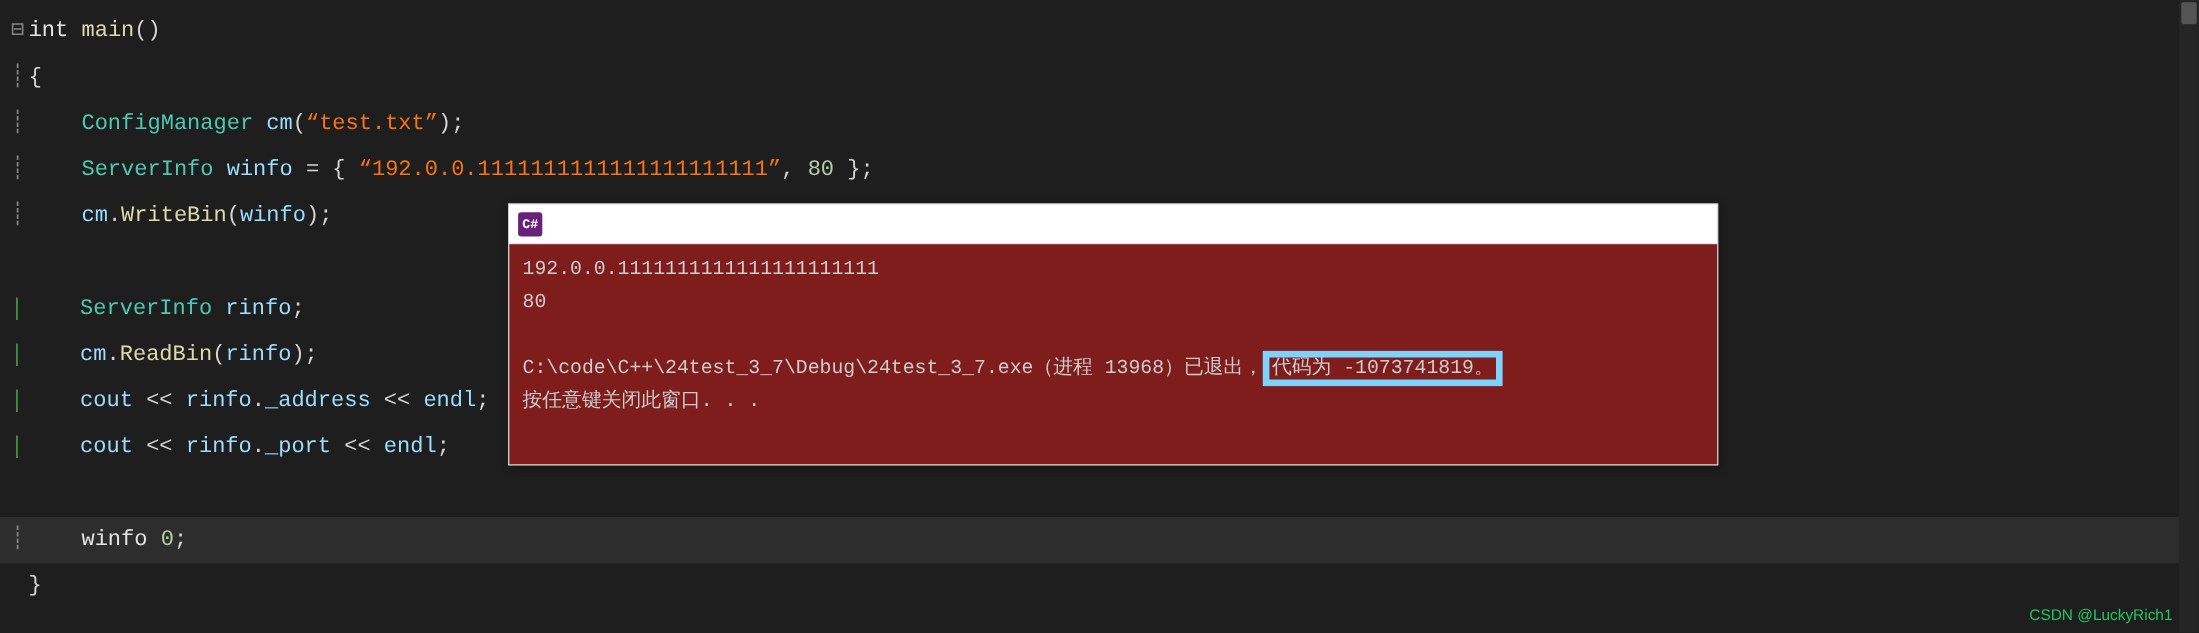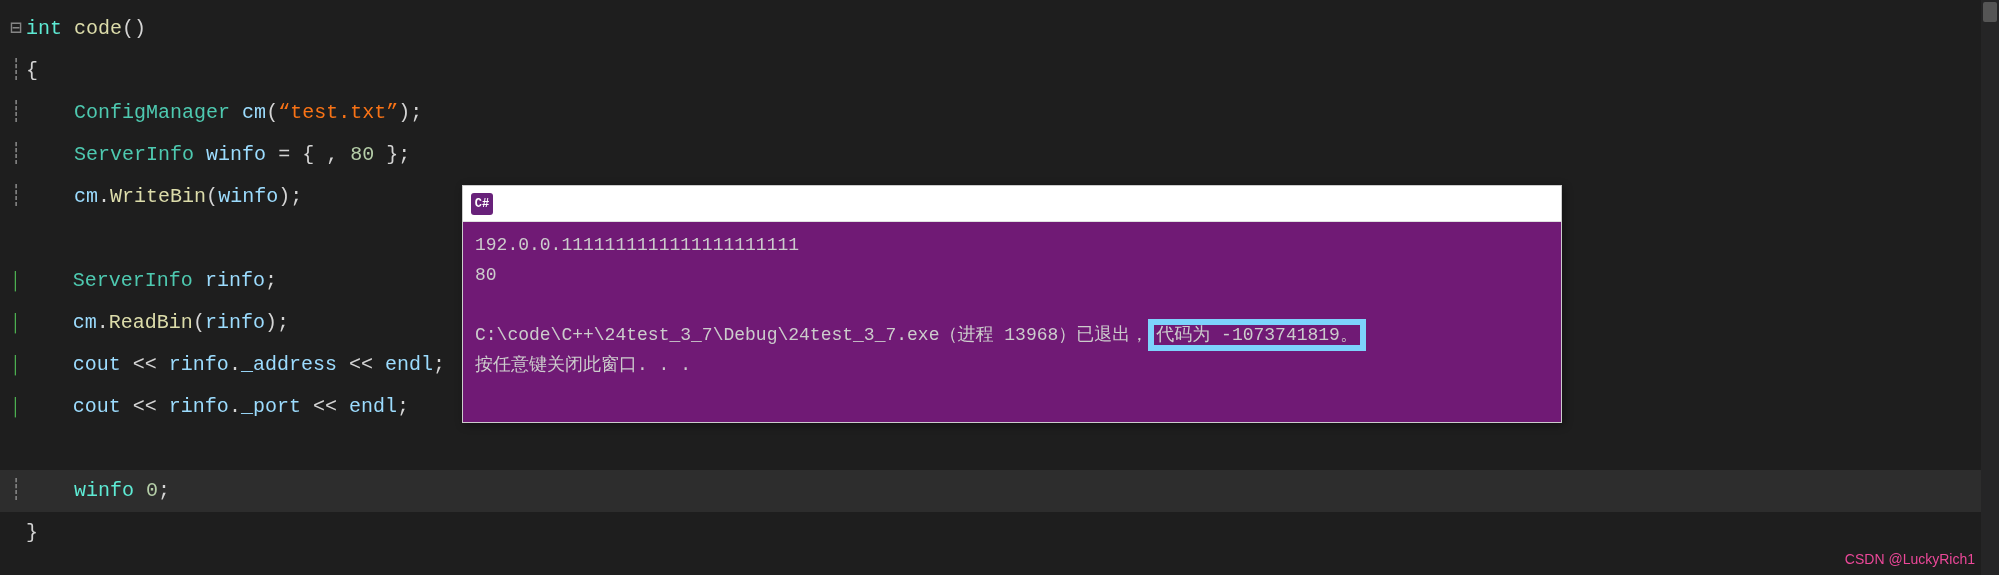--- a/index.html
+++ b/index.html
@@ -32,21 +32,21 @@
       padding-left: 10px;
       white-space: pre;
     }
 
     .collapse-icon {
       color: #858585;
       margin-right: 4px;
     }
 
     
-    .kw { color: #5eead4; text-align: center; } 
+    .kw { color: #e5e5e5; text-align: center; } 
     .fn { color: #dcdcaa; } 
     .str { color: #f97316; } 
     .num { color: #b5cea8; } 
     .plain { color: #d4d4d4; }
     .green-text { color: #4ec9b0; }
     .member { color: #9cdcfe; text-align: center; }
 
     
     .return-line {
       background: #2d2d2d;
@@ -110,21 +110,21 @@
       font-weight: bold;
     }
 
     .console-title {
       font-size: 16px;
       color: #333;
       font-family: 'Segoe UI', Arial, sans-serif;
     }
 
     .console-body {
-      background: #701a75;
+      background: #7f1d1d;
       color: #ccc;
       padding: 8px 12px;
       min-height: 200px;
       font-size: 18px;
       line-height: 30px;
     }
 
     .console-line {
       display: block;
       white-space: pre;
@@ -136,35 +136,35 @@
       border: 6px solid #7dd3fc;
       padding: 0 2px;
       color: #ccc;
     }
 
     
     .watermark {
       position: absolute;
       bottom: 8px;
       right: 24px;
-      color: #ec4899;
+      color: #22c55e;
       font-family: Arial, sans-serif;
       font-size: 14px;
     }
   </style>
 </head>
 <body>
 
 <div class="code-editor">
 
   <div id="lines-container">
-      <div class="code-line"><span class="collapse-icon" style="color:#858585;">⊟</span><span></span><span class="kw">int</span><span class="plain"> </span><span class="fn">code</span><span class="plain">()</span></div>
+      <div class="code-line"><span class="collapse-icon" style="color:#858585;">⊟</span><span></span><span class="kw">int</span><span class="plain"> </span><span class="fn">main</span><span class="plain">()</span></div>
       <div class="code-line"><span style="color:#858585; margin-right:4px;">┊</span><span></span><span class="plain">{</span></div>
       <div class="code-line"><span style="color:#858585; margin-right:4px;">┊</span><span>    </span><span class="green-text">ConfigManager</span><span class="plain"> </span><span class="member">cm</span><span class="plain">(</span><span class="str">“test.txt”</span><span class="plain">);</span></div>
-      <div class="code-line"><span style="color:#858585; margin-right:4px;">┊</span><span>    </span><span class="green-text">ServerInfo</span><span class="plain"> </span><span class="member">winfo</span><span class="plain"> = { </span><span class="plain">, </span><span class="num">80</span><span class="plain"> };</span></div>
+      <div class="code-line"><span style="color:#858585; margin-right:4px;">┊</span><span>    </span><span class="green-text">ServerInfo</span><span class="plain"> </span><span class="member">winfo</span><span class="plain"> = { </span><span class="str">“192.0.0.1111111111111111111111”</span><span class="plain">, </span><span class="num">80</span><span class="plain"> };</span></div>
       <div class="code-line"><span style="color:#858585; margin-right:4px;">┊</span><span>    </span><span class="member">cm</span><span class="plain">.</span><span class="fn">WriteBin</span><span class="plain">(</span><span class="member">winfo</span><span class="plain">);</span></div>
       <div class="code-line"><span style="margin-right:4px;"> </span><span></span><span class="plain"></span></div>
       <div class="code-line"><span style="color:#4caf50; margin-right:4px; font-size:18px;">│</span><span>    </span><span class="green-text">ServerInfo</span><span class="plain"> </span><span class="member">rinfo</span><span class="plain">;</span></div>
       <div class="code-line"><span style="color:#4caf50; margin-right:4px; font-size:18px;">│</span><span>    </span><span class="member">cm</span><span class="plain">.</span><span class="fn">ReadBin</span><span class="plain">(</span><span class="member">rinfo</span><span class="plain">);</span></div>
       <div class="code-line"><span style="color:#4caf50; margin-right:4px; font-size:18px;">│</span><span>    </span><span class="member">cout</span><span class="plain"> &lt;&lt; </span><span class="member">rinfo</span><span class="plain">.</span><span class="member">_address</span><span class="plain"> &lt;&lt; </span><span class="member">endl</span><span class="plain">;</span></div>
       <div class="code-line"><span style="color:#4caf50; margin-right:4px; font-size:18px;">│</span><span>    </span><span class="member">cout</span><span class="plain"> &lt;&lt; </span><span class="member">rinfo</span><span class="plain">.</span><span class="member">_port</span><span class="plain"> &lt;&lt; </span><span class="member">endl</span><span class="plain">;</span></div>
       <div class="code-line"><span style="margin-right:4px;"> </span><span></span><span class="plain"></span></div>
       <div class="code-line return-line"><span style="color:#858585; margin-right:4px;">┊</span><span>    </span><span class="kw">winfo</span><span class="plain"> </span><span class="num">0</span><span class="plain">;</span></div>
       <div class="code-line"><span style="margin-right:4px;"> </span><span></span><span class="plain">}</span></div>
     </div>

